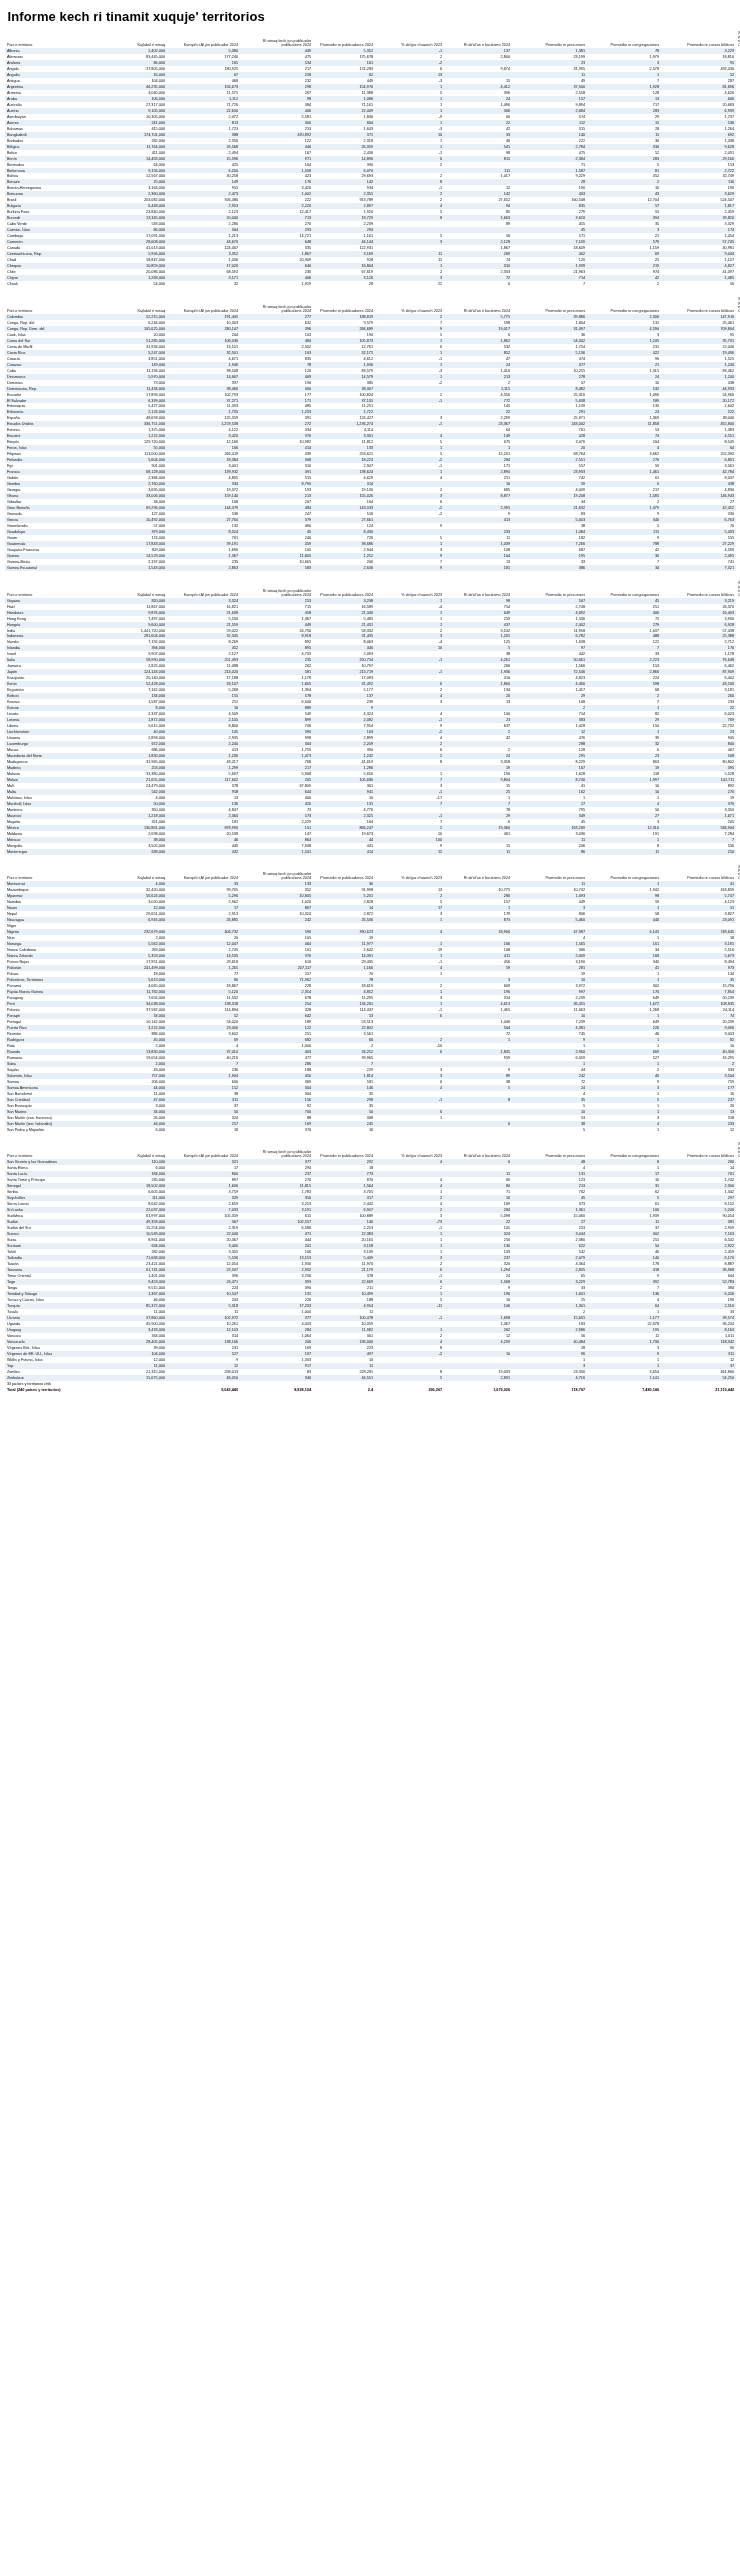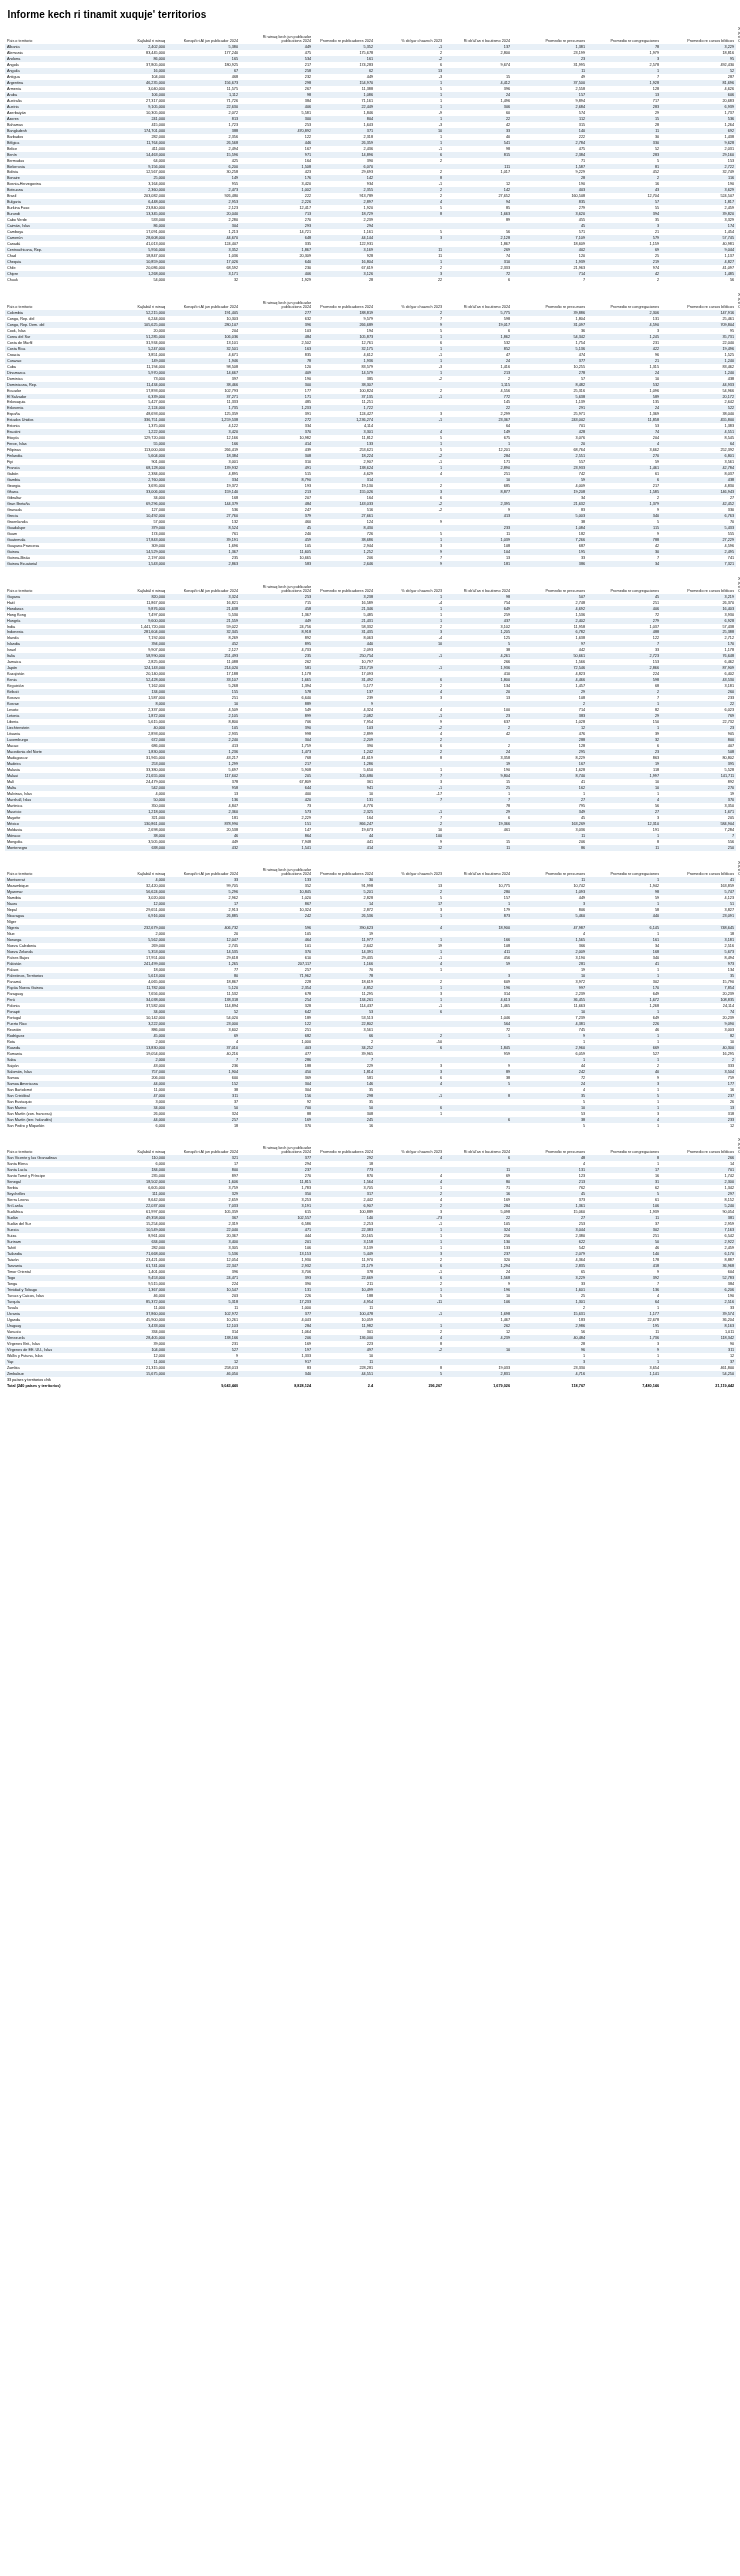--- a/index.html
+++ b/index.html
@@ -8,21 +8,21 @@
     padding: 0;
     background: #ffffff;
     font-family: "Liberation Sans", sans-serif;
     width: 740px;
   }
   .page {
     width: 740px;
     padding: 6.2px 5px 8.6px 5px;
   }
   h1.title {
-    font-size: 10px;
+    font-size: 13px;
     font-weight: bold;
     margin: 2.5px 0 6.2px 2.5px;
     color: #000;
     letter-spacing: 0.1px;
   }
   table.grid {
     border-collapse: collapse;
     width: 730px;
     table-layout: fixed;
     margin-bottom: 8.6px;

